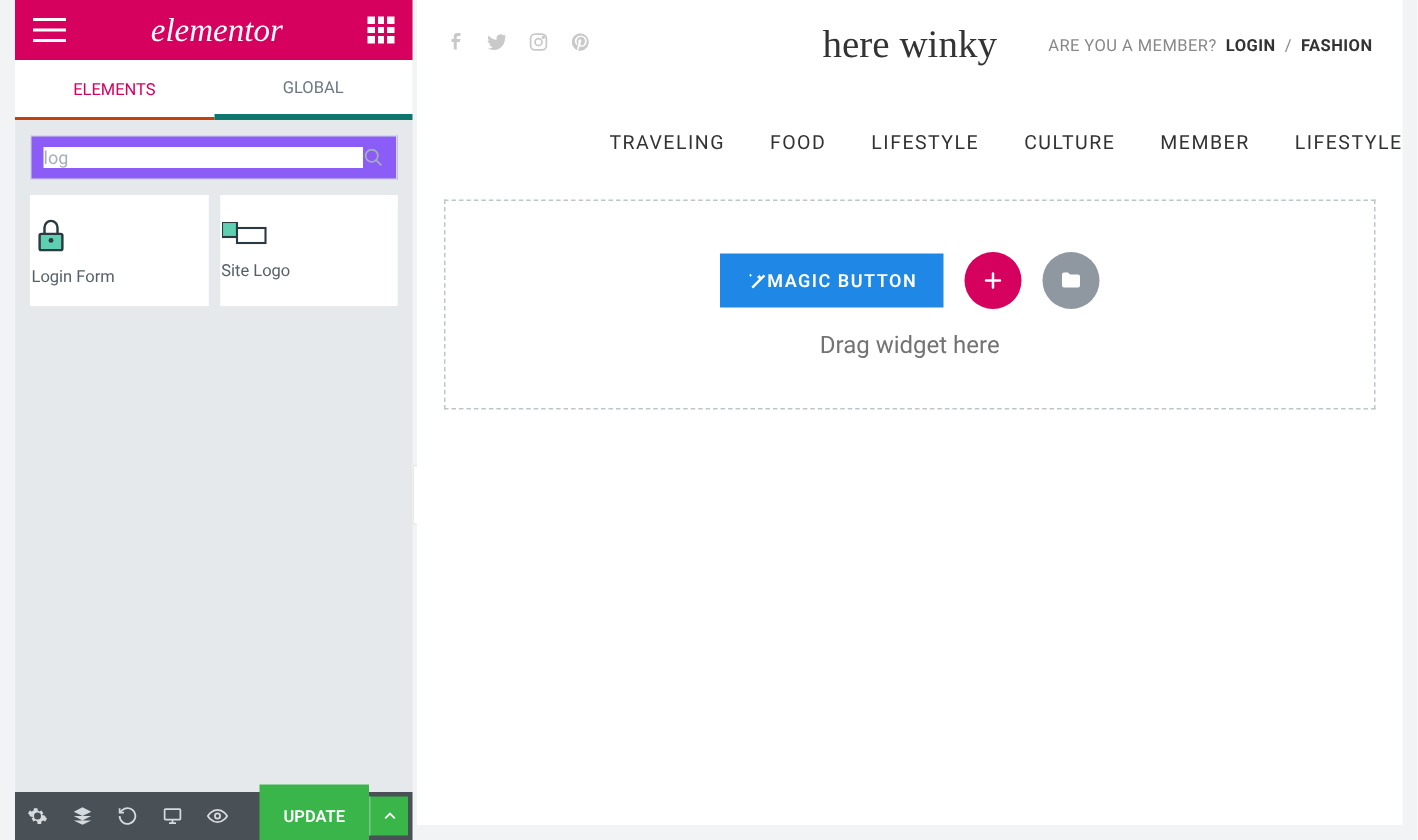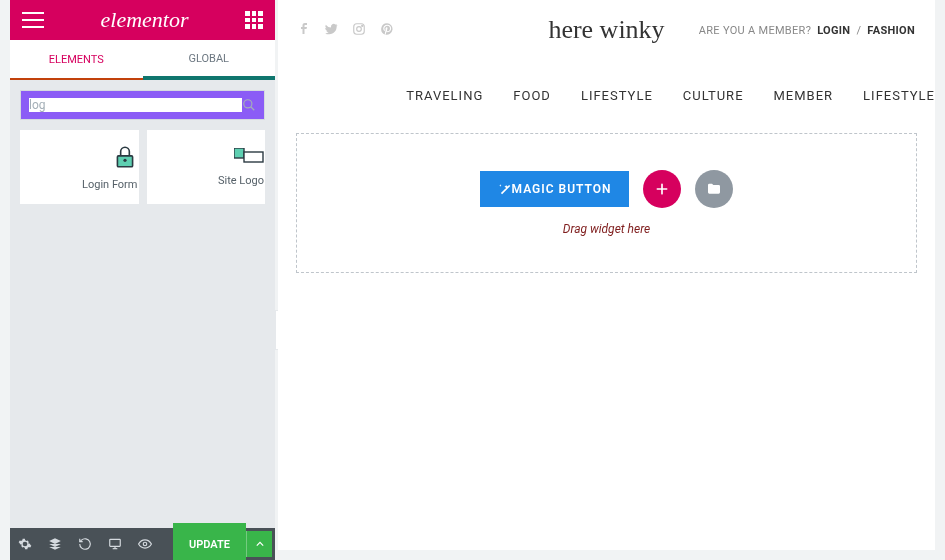--- a/index.html
+++ b/index.html
@@ -12,21 +12,21 @@
 .sb-header .grid-icn{width:18px;height:18px;display:grid;grid-template-columns:repeat(3,1fr);grid-template-rows:repeat(3,1fr);gap:2px;cursor:pointer}
 .sb-header .grid-icn span{background:#fff}
 .tabs{height:40px;display:flex;background:#fff}
 .tab{flex:1;display:flex;align-items:center;justify-content:center;font-size:11px;color:#6d7882;cursor:pointer;border-bottom:4px solid #0f766e}
 .tab.active{color:#d6005e;border-bottom:2px solid #c2410c}
 .search-wrap{padding:10px}
 .search-box{height:30px;background:#8b5cf6;border:1px solid #d5dadf;display:flex;align-items:center;padding:0 8px}
 .search-box input{flex:1;border:none;outline:none;font-size:12px;color:#a4afb7}
 .search-box .mag{width:14px;height:14px;color:#a4afb7}
 .widgets{display:flex;gap:8px;padding:0 10px}
-.widget-card{flex:1;background:#fff;height:74px;display:flex;flex-direction:column;align-items:flex-end;justify-content:center;gap:8px;cursor:grab;border:1px solid #fff}
+.widget-card{flex:1;background:#fff;height:74px;display:flex;flex-direction:column;align-items:flex-start;justify-content:center;gap:8px;cursor:grab;border:1px solid #fff}
 .widget-card .wname{font-size:11px;color:#556068}
 .footer{position:absolute;bottom:0;left:0;right:0;height:32px;background:#495157;display:flex;align-items:center}
 .footer .ficn{width:30px;height:32px;display:flex;align-items:center;justify-content:center;color:#d5dadf;cursor:pointer;font-size:13px}
 .footer .spacer{flex:1}
 .footer .update-btn{background:#39b54a;color:#fff;height:42px;padding:0 16px;font-size:11px;font-weight:600;border:none;cursor:pointer;margin:13px 0}
 .footer .update-caret{background:#39b54a;height:26px;width:26px;display:flex;align-items:center;justify-content:center;color:#fff;border:none;cursor:pointer;border-left:1px solid rgba(255,255,255,.3);margin:3px 3px 3px 0}
 .collapse-handle{position:absolute;left:275px;top:310px;width:12px;height:40px;background:#fff;border:1px solid #e6e9ec;display:flex;align-items:center;justify-content:center;color:#a4afb7;font-size:10px;cursor:pointer}
 .canvas{position:absolute;left:278px;top:0;right:10px;bottom:10px;background:#fff;overflow:auto}
 .topbar{height:60px;display:flex;align-items:center;padding:0 20px;position:relative}
 .socials{display:flex;gap:14px;color:#c9c9c9;font-size:14px}
@@ -34,21 +34,21 @@
 .member{position:absolute;right:20px;font-size:11px;color:#888;letter-spacing:.3px}
 .member a{color:#333;font-weight:700;text-decoration:none}
 .nav{display:flex;justify-content:flex-end;gap:30px;padding:28px 0 26px;font-family:Georgia,serif;font-size:13px;letter-spacing:1px;color:#333}
 .nav span{cursor:pointer}
 .dropzone{margin:4px 18px 0;border:1px dashed #bfc5cb;height:140px;display:flex;flex-direction:column;align-items:center;justify-content:center;gap:14px}
 .btn-row{display:flex;gap:14px;align-items:center}
 .magic{background:#1f87e5;color:#fff;border:none;height:36px;padding:0 18px;font-size:12px;letter-spacing:1px;cursor:pointer;display:flex;align-items:center;font-weight:600}
 .circle-btn{width:38px;height:38px;border-radius:50%;border:none;display:flex;align-items:center;justify-content:center;cursor:pointer;color:#fff}
 .add-btn{background:#d6005e}
 .folder-btn{background:#8f98a1}
-.drag-txt{font-style:italic;font-size:12px;color:#7f1d1d}
+.drag-txt{font-size:16px;color:#737373}
 </style>
 </head>
 <body>
 
 <div class="sidebar">
   <div class="sb-header">
     <div class="menu-icn">
         <span></span>
         <span></span>
         <span></span>

